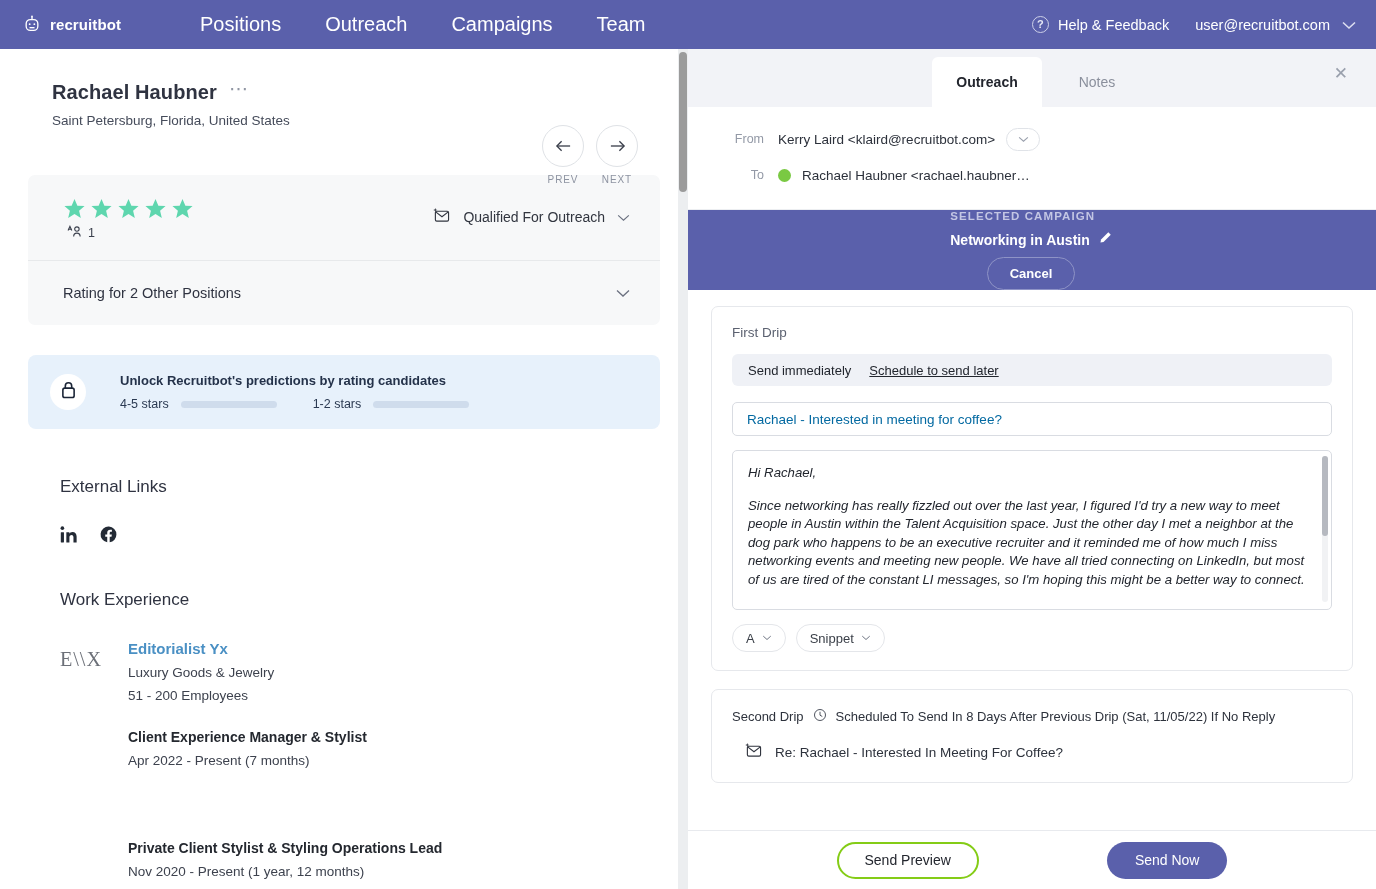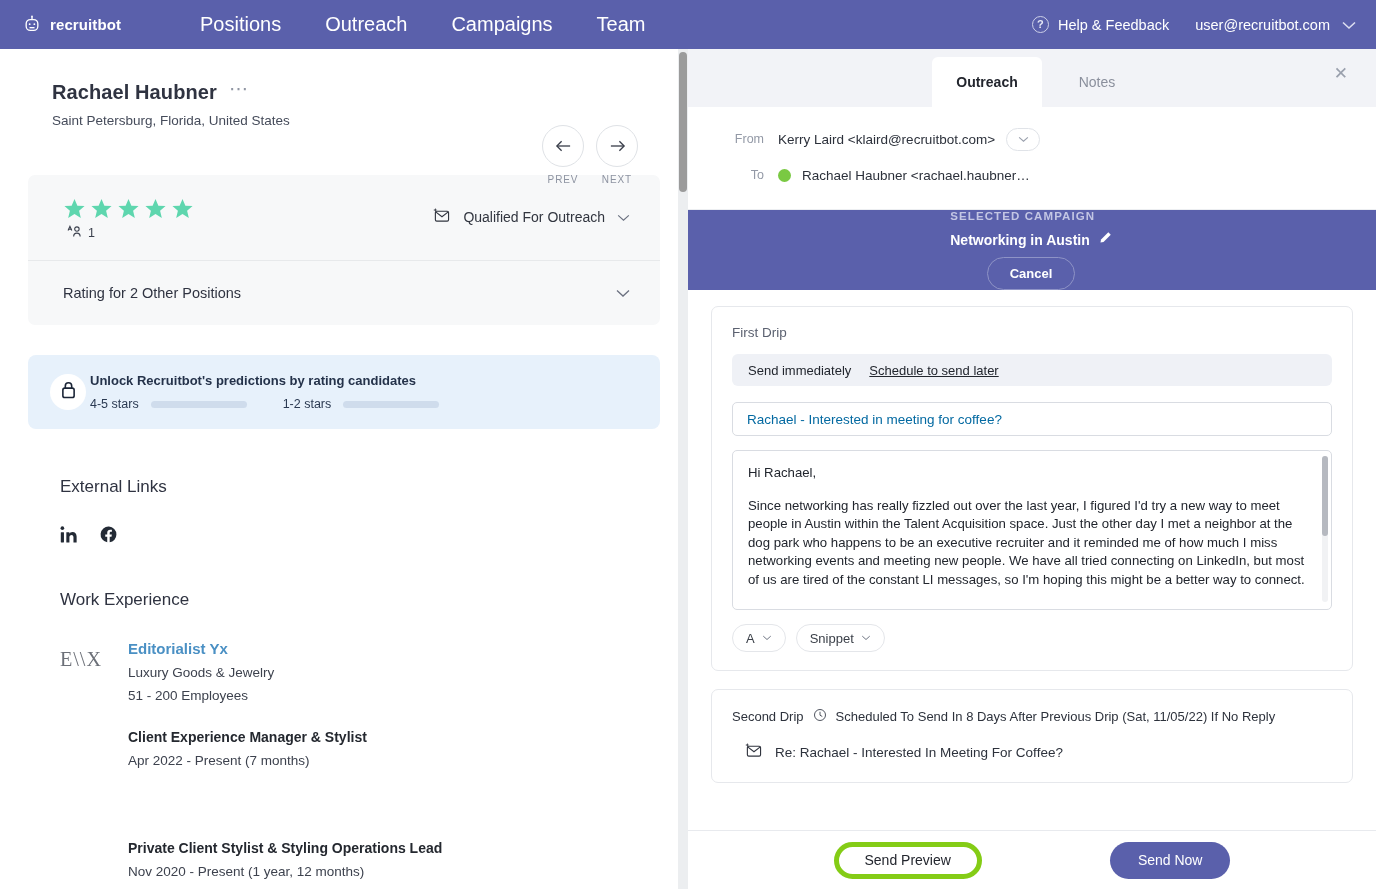--- a/index.html
+++ b/index.html
@@ -82,21 +82,21 @@
   .qualified-text { font-size: 14px; color: #31353f; font-weight: 400; }
   .rating-divider { height: 1px; background: #e7e9eb; margin: 0 0px; }
   .rating-other {
     display: flex; align-items: center; justify-content: space-between;
     padding: 23px 30px 23px 35px; cursor: pointer;
   }
   .rating-other-label { font-size: 14.5px; color: #2f3341; }
 
   .unlock-card {
     margin: 30px 20px 0 28px; width: 632px; background: #e7f1fb;
-    border-radius: 8px; display: flex; align-items: center; gap: 4px;
+    border-radius: 8px; display: flex; align-items: center; gap: 34px;
     padding: 18px 22px 18px 22px;
   }
   .lock-circle {
     width: 36px; height: 36px; border-radius: 50%; background: #fff;
     display: flex; align-items: center; justify-content: center; flex: 0 0 auto;
   }
   .unlock-title { font-size: 13px; font-weight: 700; color: #24324a; }
   .unlock-bars { display: flex; align-items: center; gap: 36px; margin-top: 9px; }
   .unlock-bar-group { display: flex; align-items: center; gap: 12px; }
   .unlock-bar-label { font-size: 12.5px; color: #2b3a52; }
@@ -173,21 +173,21 @@
   }
   .send-now-opt { font-size: 13px; color: #22262e; cursor: pointer;}
   .send-later-opt { font-size: 13px; color: #22262e; text-decoration: underline; cursor: pointer; }
   .subject-input {
     margin-top: 16px; width: 100%; height: 34px; border: 1px solid #d9dce2; border-radius: 5px;
     font-size: 13.5px; color: #0369a1; padding: 0 14px;
     font-family: "Liberation Sans", sans-serif; background: #fff;
   }
   .body-box {
     margin-top: 14px; border: 1px solid #d9dce2; border-radius: 5px; height: 160px;
-    position: relative; overflow: hidden; background: #fff;
+    position: relative; overflow: hidden; background: #fff; font-style: italic;
   }
   .body-text {
     padding: 13px 22px 10px 15px; font-size: 13.2px; line-height: 18.5px; color: #22262e;
     height: 100%; overflow: hidden;
   }
   .body-text p { margin-bottom: 14px; }
   .body-scrollbar {
     position: absolute; right: 3px; top: 5px; width: 6px; height: 146px;
     background: #f1f2f4; border-radius: 4px;
   }
@@ -206,21 +206,21 @@
   .sd-label { color: #2d323c; }
   .sd-row2 { display: flex; align-items: center; gap: 12px; margin-top: 17px; padding-left: 12px; }
   .sd-subject { font-size: 13.5px; color: #2d323c; }
 
   .footer-bar {
     position: absolute; bottom: 0; left: 0; width: 688px; height: 59px;
     border-top: 1px solid #e8eaee; background: #fff;
     display: flex; align-items: center; justify-content: center; gap: 128px;
   }
   .send-preview-btn {
-    border: 5px solid #84cc16; background: #fff; border-radius: 20px;
+    border: 2px solid #84cc16; background: #fff; border-radius: 20px;
     height: 37px; padding: 0 26px; font-size: 14px; color: #23262e; cursor: pointer;
     font-family: "Liberation Sans", sans-serif;
   }
   .send-now-btn {
     background: #5a60ab; color: #fff; border: none; border-radius: 20px;
     height: 37px; padding: 0 28px; font-size: 14px; cursor: pointer; font-weight: 400;
     font-family: "Liberation Sans", sans-serif;
   }
 </style>
 </head>

